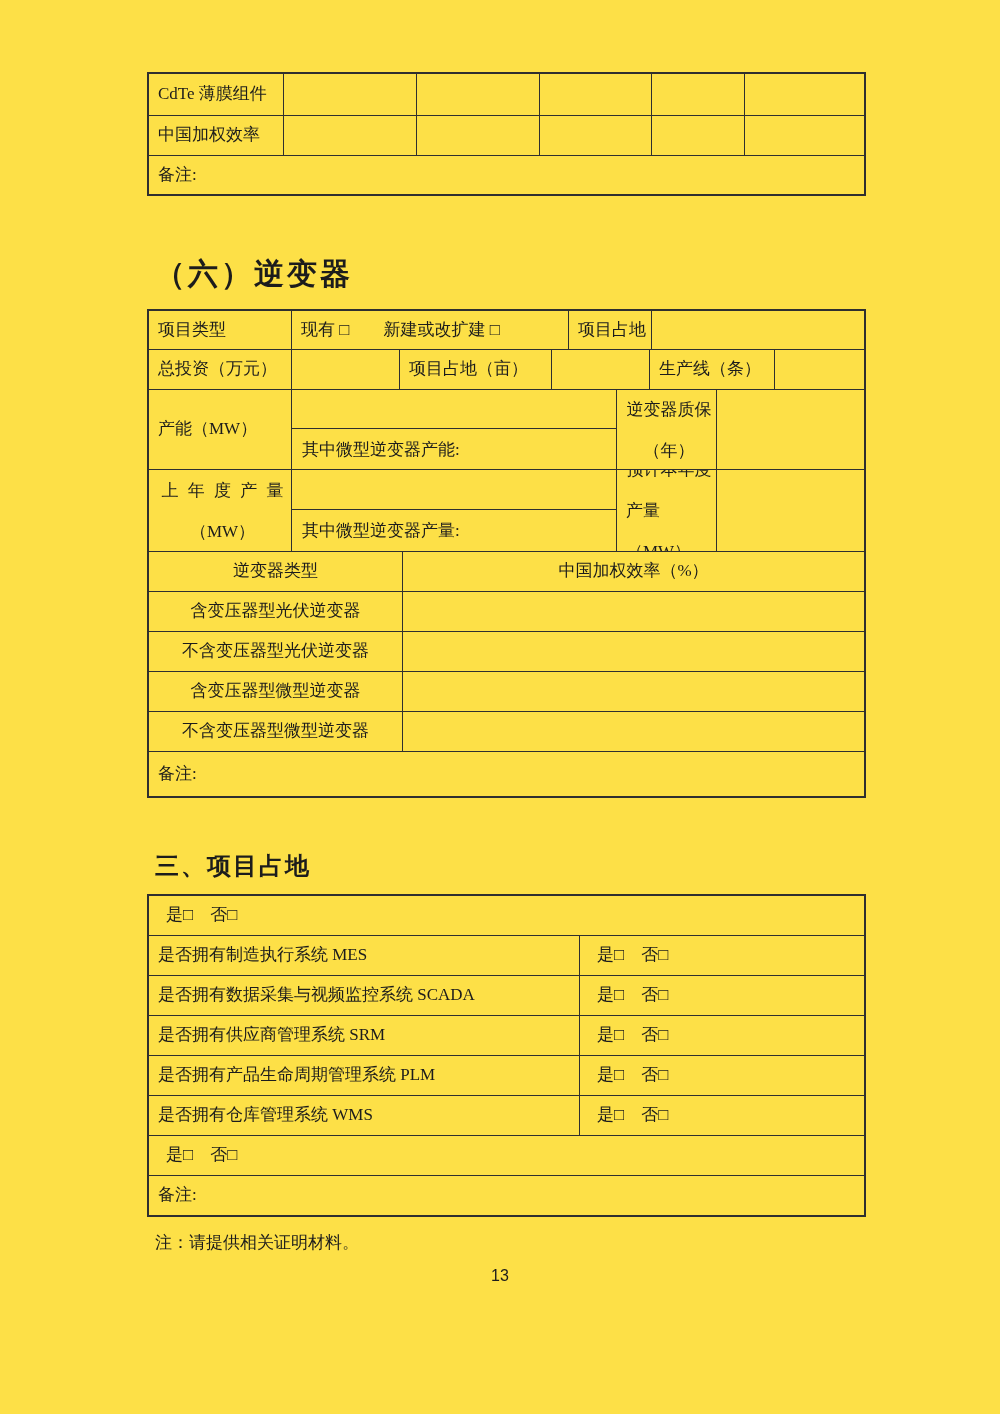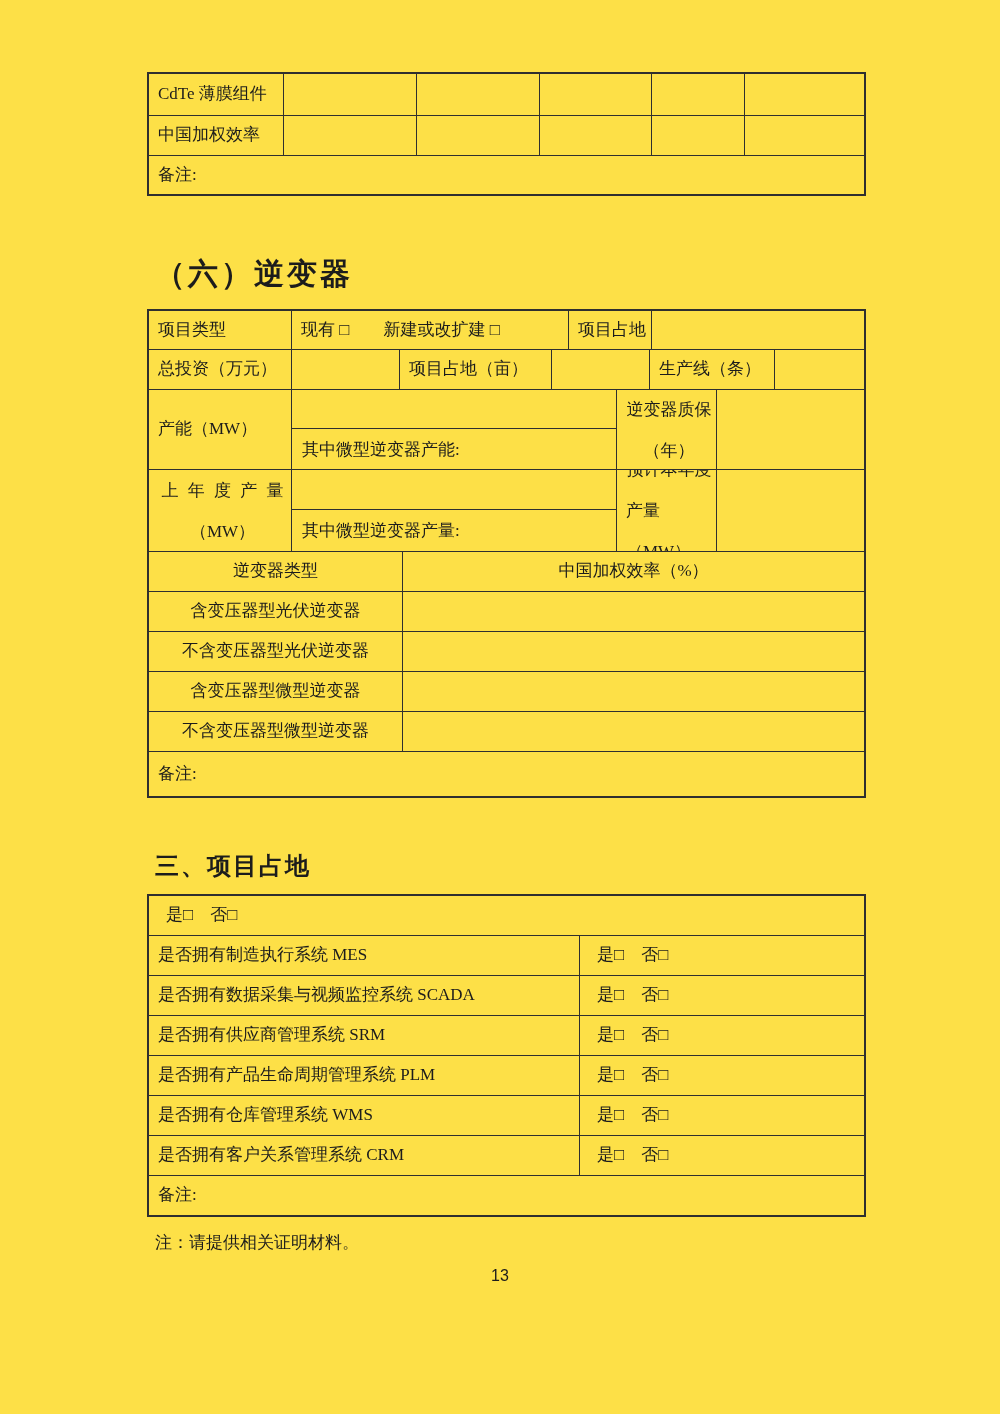--- a/index.html
+++ b/index.html
@@ -191,21 +191,20 @@
       </div>
       <div class="tr h40">
         <div class="td w431">是否拥有产品生命周期管理系统 PLM</div>
         <div class="td grow" style="padding-left:17px">是□　否□</div>
       </div>
       <div class="tr h40">
         <div class="td w431">是否拥有仓库管理系统 WMS</div>
         <div class="td grow" style="padding-left:17px">是□　否□</div>
       </div>
       <div class="tr h40">
-        <div class="td w431">是否拥有客户关系管理系统 CRM</div>
         <div class="td grow" style="padding-left:17px">是□　否□</div>
       </div>
       <div class="tr h39">
         <div class="td grow">备注:</div>
       </div>
     </div>
 
     <div class="note">注：请提供相关证明材料。</div>
   </div>
 

